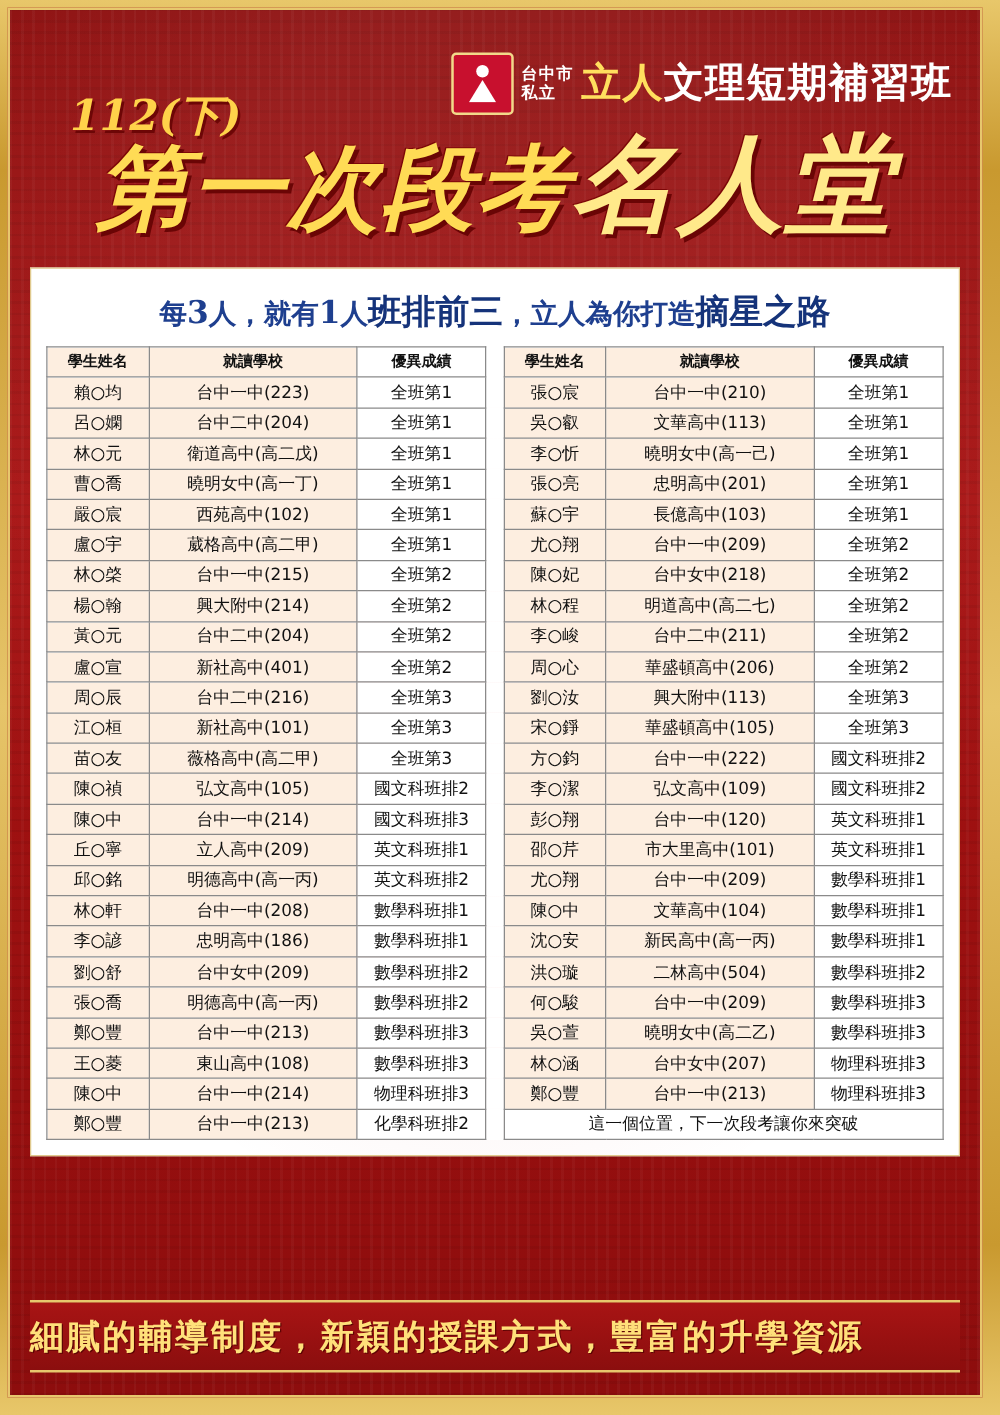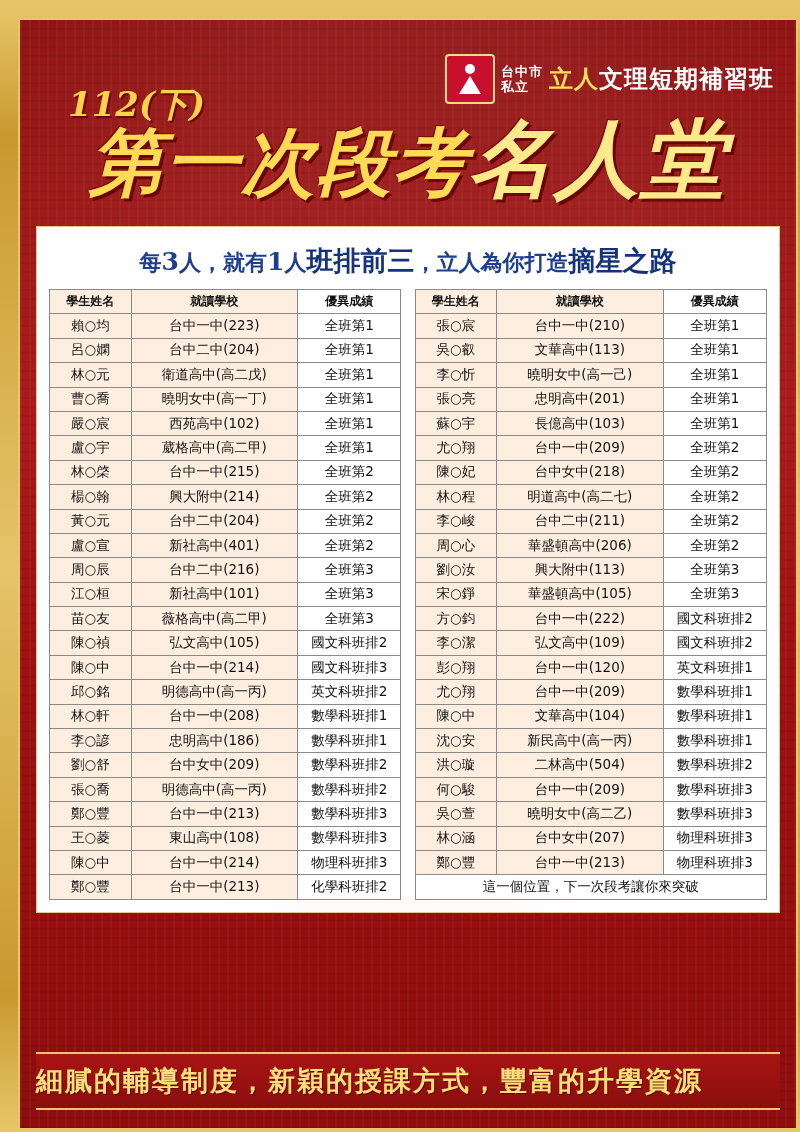--- a/index.html
+++ b/index.html
@@ -5,21 +5,21 @@
   html,body{margin:0;padding:0;}
   body{
     width:800px;height:1132px;overflow:hidden;
     font-family:"Liberation Sans", sans-serif;
     background:#d4ac4a;
   }
   .poster{
     position:relative;width:800px;height:1132px;box-sizing:border-box;
     background:
       linear-gradient(180deg,#e8c76a 0%, #c9992f 12%, #e6c469 50%, #c9992f 88%, #e8c76a 100%);
-    padding:18px;
+    padding:6px;
   }
   .inner{
     position:relative;width:780px;height:1112px;box-sizing:border-box;
     background:#9e1010;
     background-image:
       radial-gradient(circle at 50% 18%, rgba(255,255,255,.07) 0 22%, rgba(0,0,0,0) 60%),
       repeating-linear-gradient(90deg, rgba(255,255,255,.035) 0 2px, rgba(0,0,0,0) 2px 9px),
       repeating-linear-gradient(0deg, rgba(0,0,0,.05) 0 2px, rgba(0,0,0,0) 2px 9px),
       linear-gradient(180deg,#8d0d0d 0%, #a81313 35%, #8d0d0d 100%);
     border:2px solid #e7c76d;
@@ -43,21 +43,21 @@
   }
   .logo-mark .person:after{
     content:"";position:absolute;left:0;top:12px;width:22px;height:18px;background:#fff;
     clip-path:polygon(50% 0,100% 100%,0 100%);
   }
   .logo-small{
     color:#fff;font-size:13px;line-height:15px;font-weight:bold;letter-spacing:1px;
     font-family:"DejaVu Sans", sans-serif;
   }
   .logo-big{
-    color:#fff;font-size:24px;font-weight:bold;letter-spacing:1px;
+    color:#fff;font-size:32px;font-weight:bold;letter-spacing:1px;
     font-family:"DejaVu Sans", sans-serif;white-space:nowrap;text-align:right;
   }
   .logo-big .hl{color:#ffdf5e;}
 
   .year{
     position:absolute;left:48px;top:62px;
     font-family:"DejaVu Serif", serif;
     font-style:italic;font-weight:bold;font-size:34px;color:#ffd24a;
     text-shadow:2px 2px 0 #6d0606;
   }
@@ -291,20 +291,29 @@
             <tr>
               <td class="c-name">陳○中</td>
               <td class="c-school">台中一中(214)</td>
               <td class="c-score">國文科班排3</td>
               <td class="gap"></td>
               <td class="c-name">彭○翔</td>
               <td class="c-school">台中一中(120)</td>
               <td class="c-score">英文科班排1</td>
             </tr>
             <tr>
+              <td class="c-name">丘○寧</td>
+              <td class="c-school">立人高中(209)</td>
+              <td class="c-score">英文科班排1</td>
+              <td class="gap"></td>
+              <td class="c-name">邵○芹</td>
+              <td class="c-school">市大里高中(101)</td>
+              <td class="c-score">英文科班排1</td>
+            </tr>
+            <tr>
               <td class="c-name">邱○銘</td>
               <td class="c-school">明德高中(高一丙)</td>
               <td class="c-score">英文科班排2</td>
               <td class="gap"></td>
               <td class="c-name">尤○翔</td>
               <td class="c-school">台中一中(209)</td>
               <td class="c-score">數學科班排1</td>
             </tr>
             <tr>
               <td class="c-name">林○軒</td>

